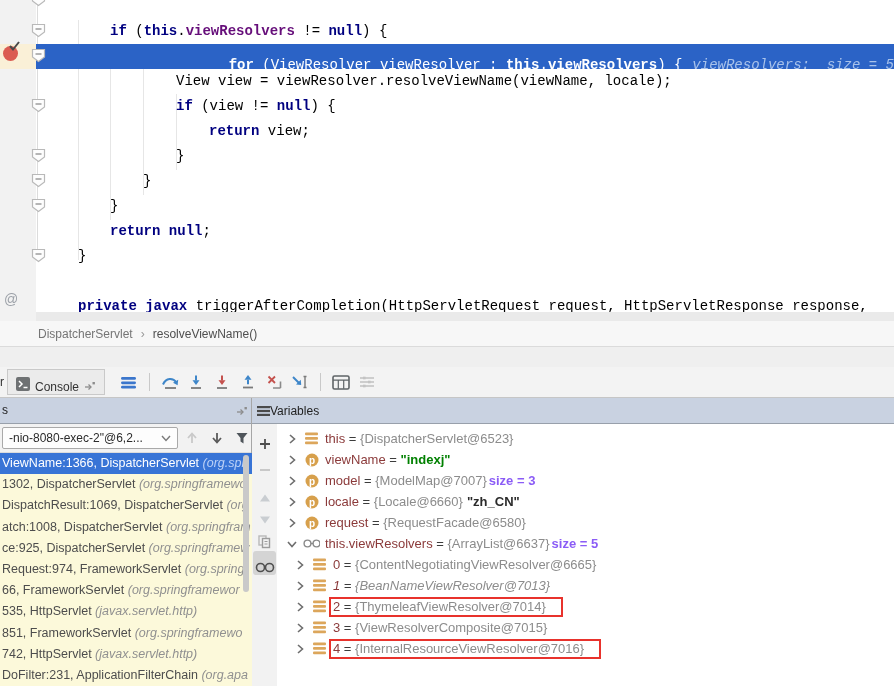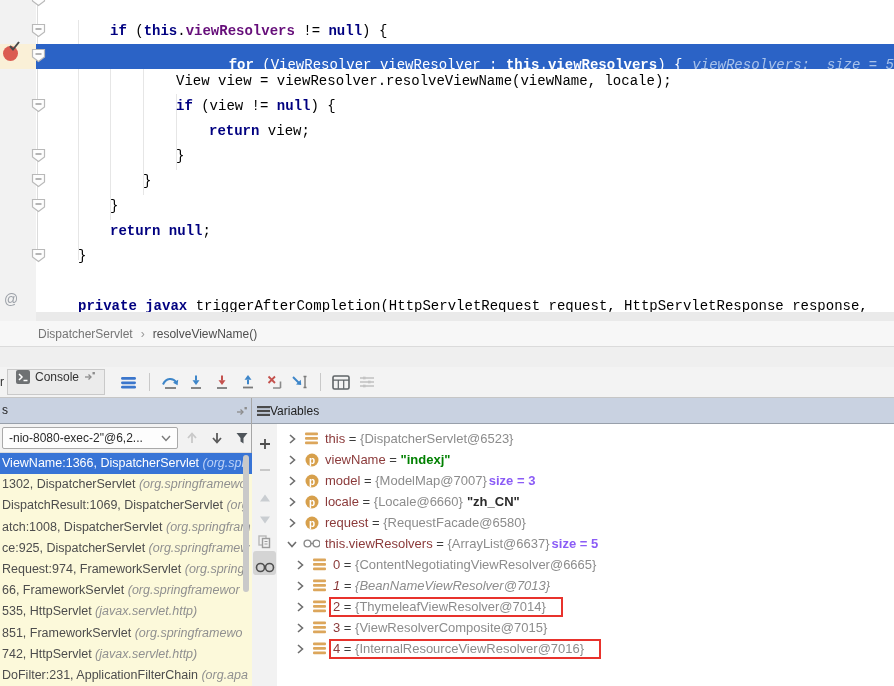--- a/index.html
+++ b/index.html
@@ -32,21 +32,21 @@
                align-items:center;padding-left:38px;font-size:12px;box-sizing:border-box;}
   #breadcrumbs .bc1{color:#757575;}
   #breadcrumbs .bcsep{color:#9A9A9A;margin:0 8px;}
   #breadcrumbs .bc2{color:#4F4F4F;}
   #seam{left:0;top:346px;width:894px;height:21px;background:#EFEFEF;border-top:1px solid #DBDBDB;box-sizing:border-box;}
 
   
   #tabsrow{left:0;top:367px;width:894px;height:31px;background:#F3F3F3;border-bottom:1px solid #C6C6C6;
            display:flex;align-items:center;box-sizing:border-box;}
   #partial-tab{font-size:12px;color:#333;width:7px;overflow:hidden;}
-  .tab{display:flex;align-items:flex-start;gap:5px;height:26px;padding:0 8px;background:#EBEBEB;
+  .tab{display:flex;align-items:flex-end;gap:5px;height:26px;padding:0 8px;background:#EBEBEB;
        border:1px solid #C9C9C9;margin-right:-1px;font-size:12px;color:#333;box-sizing:border-box;}
   .tbicon{width:26px;height:24px;display:flex;align-items:center;justify-content:center;}
   .tsep{width:1px;height:18px;background:#C9C9C9;margin:0 7px;}
   #actions{display:flex;align-items:center;margin-left:12px;}
 
   
   #headers{left:0;top:398px;width:894px;height:26px;background:#C9D2E1;border-bottom:1px solid #98A0AB;
            box-sizing:border-box;font-size:12px;color:#222;}
   #frames-header-partial{position:absolute;left:2px;top:0;line-height:25px;}
   #frames-header-jump{position:absolute;left:236px;top:7px;}

